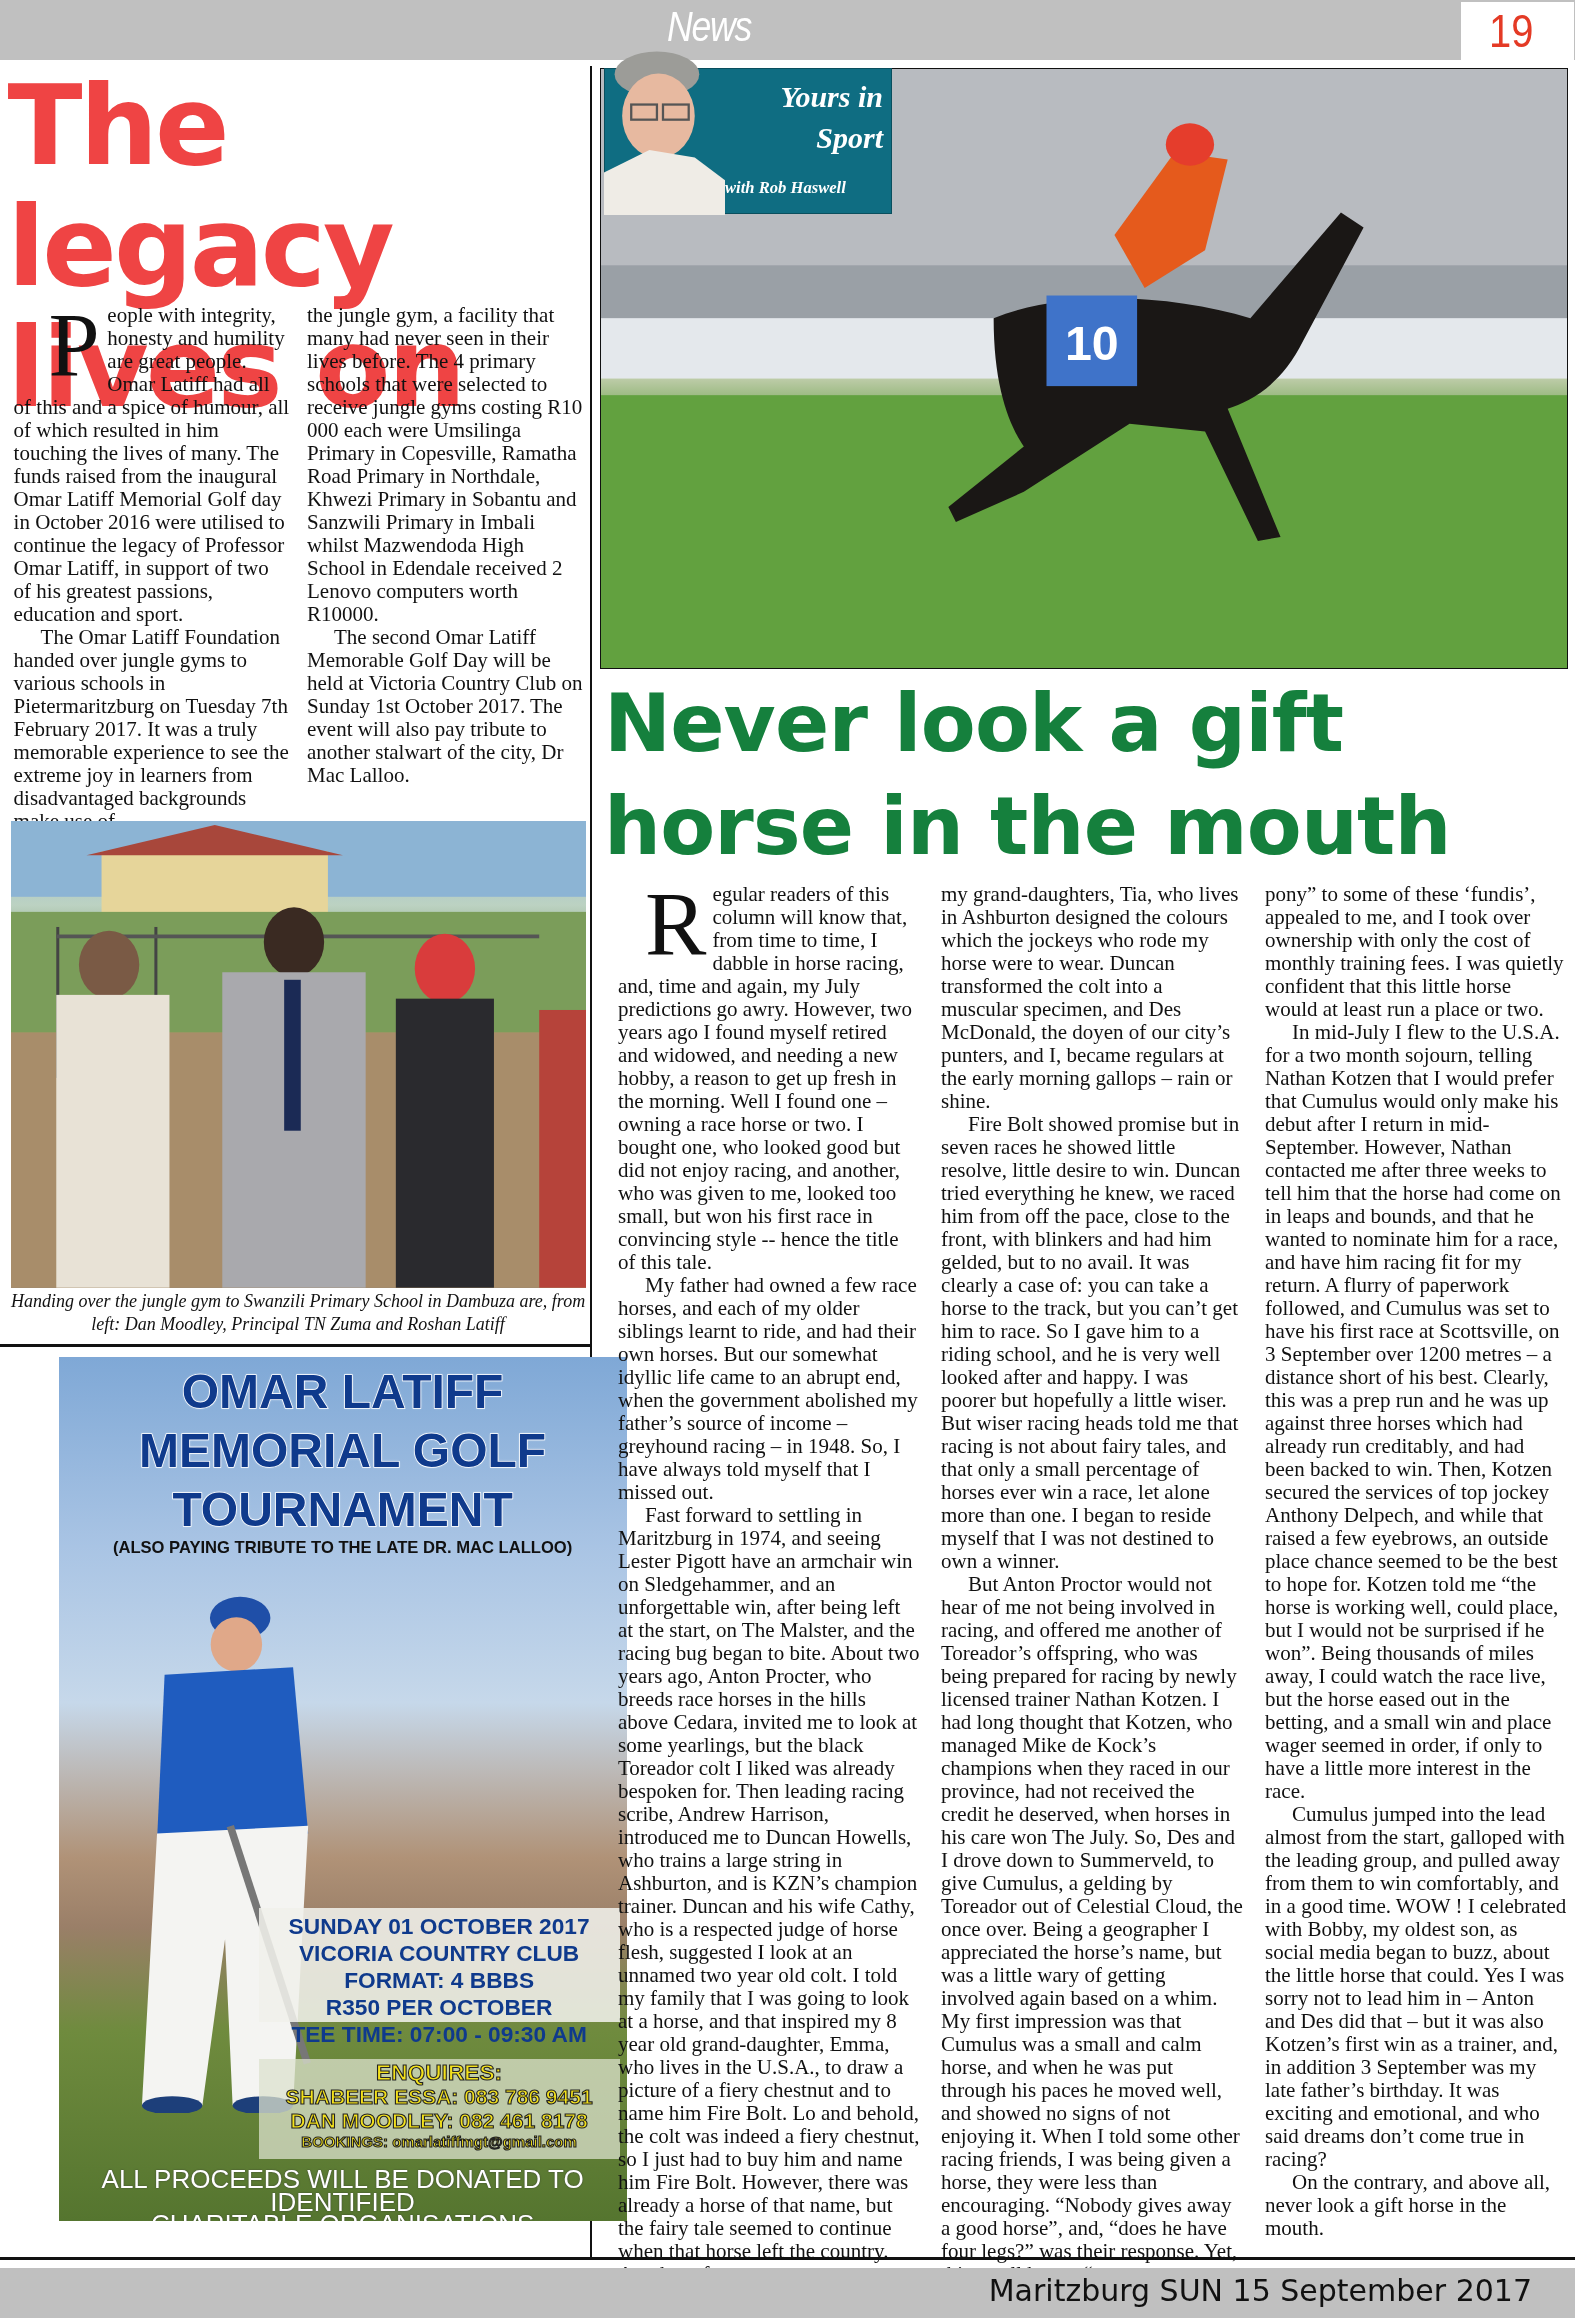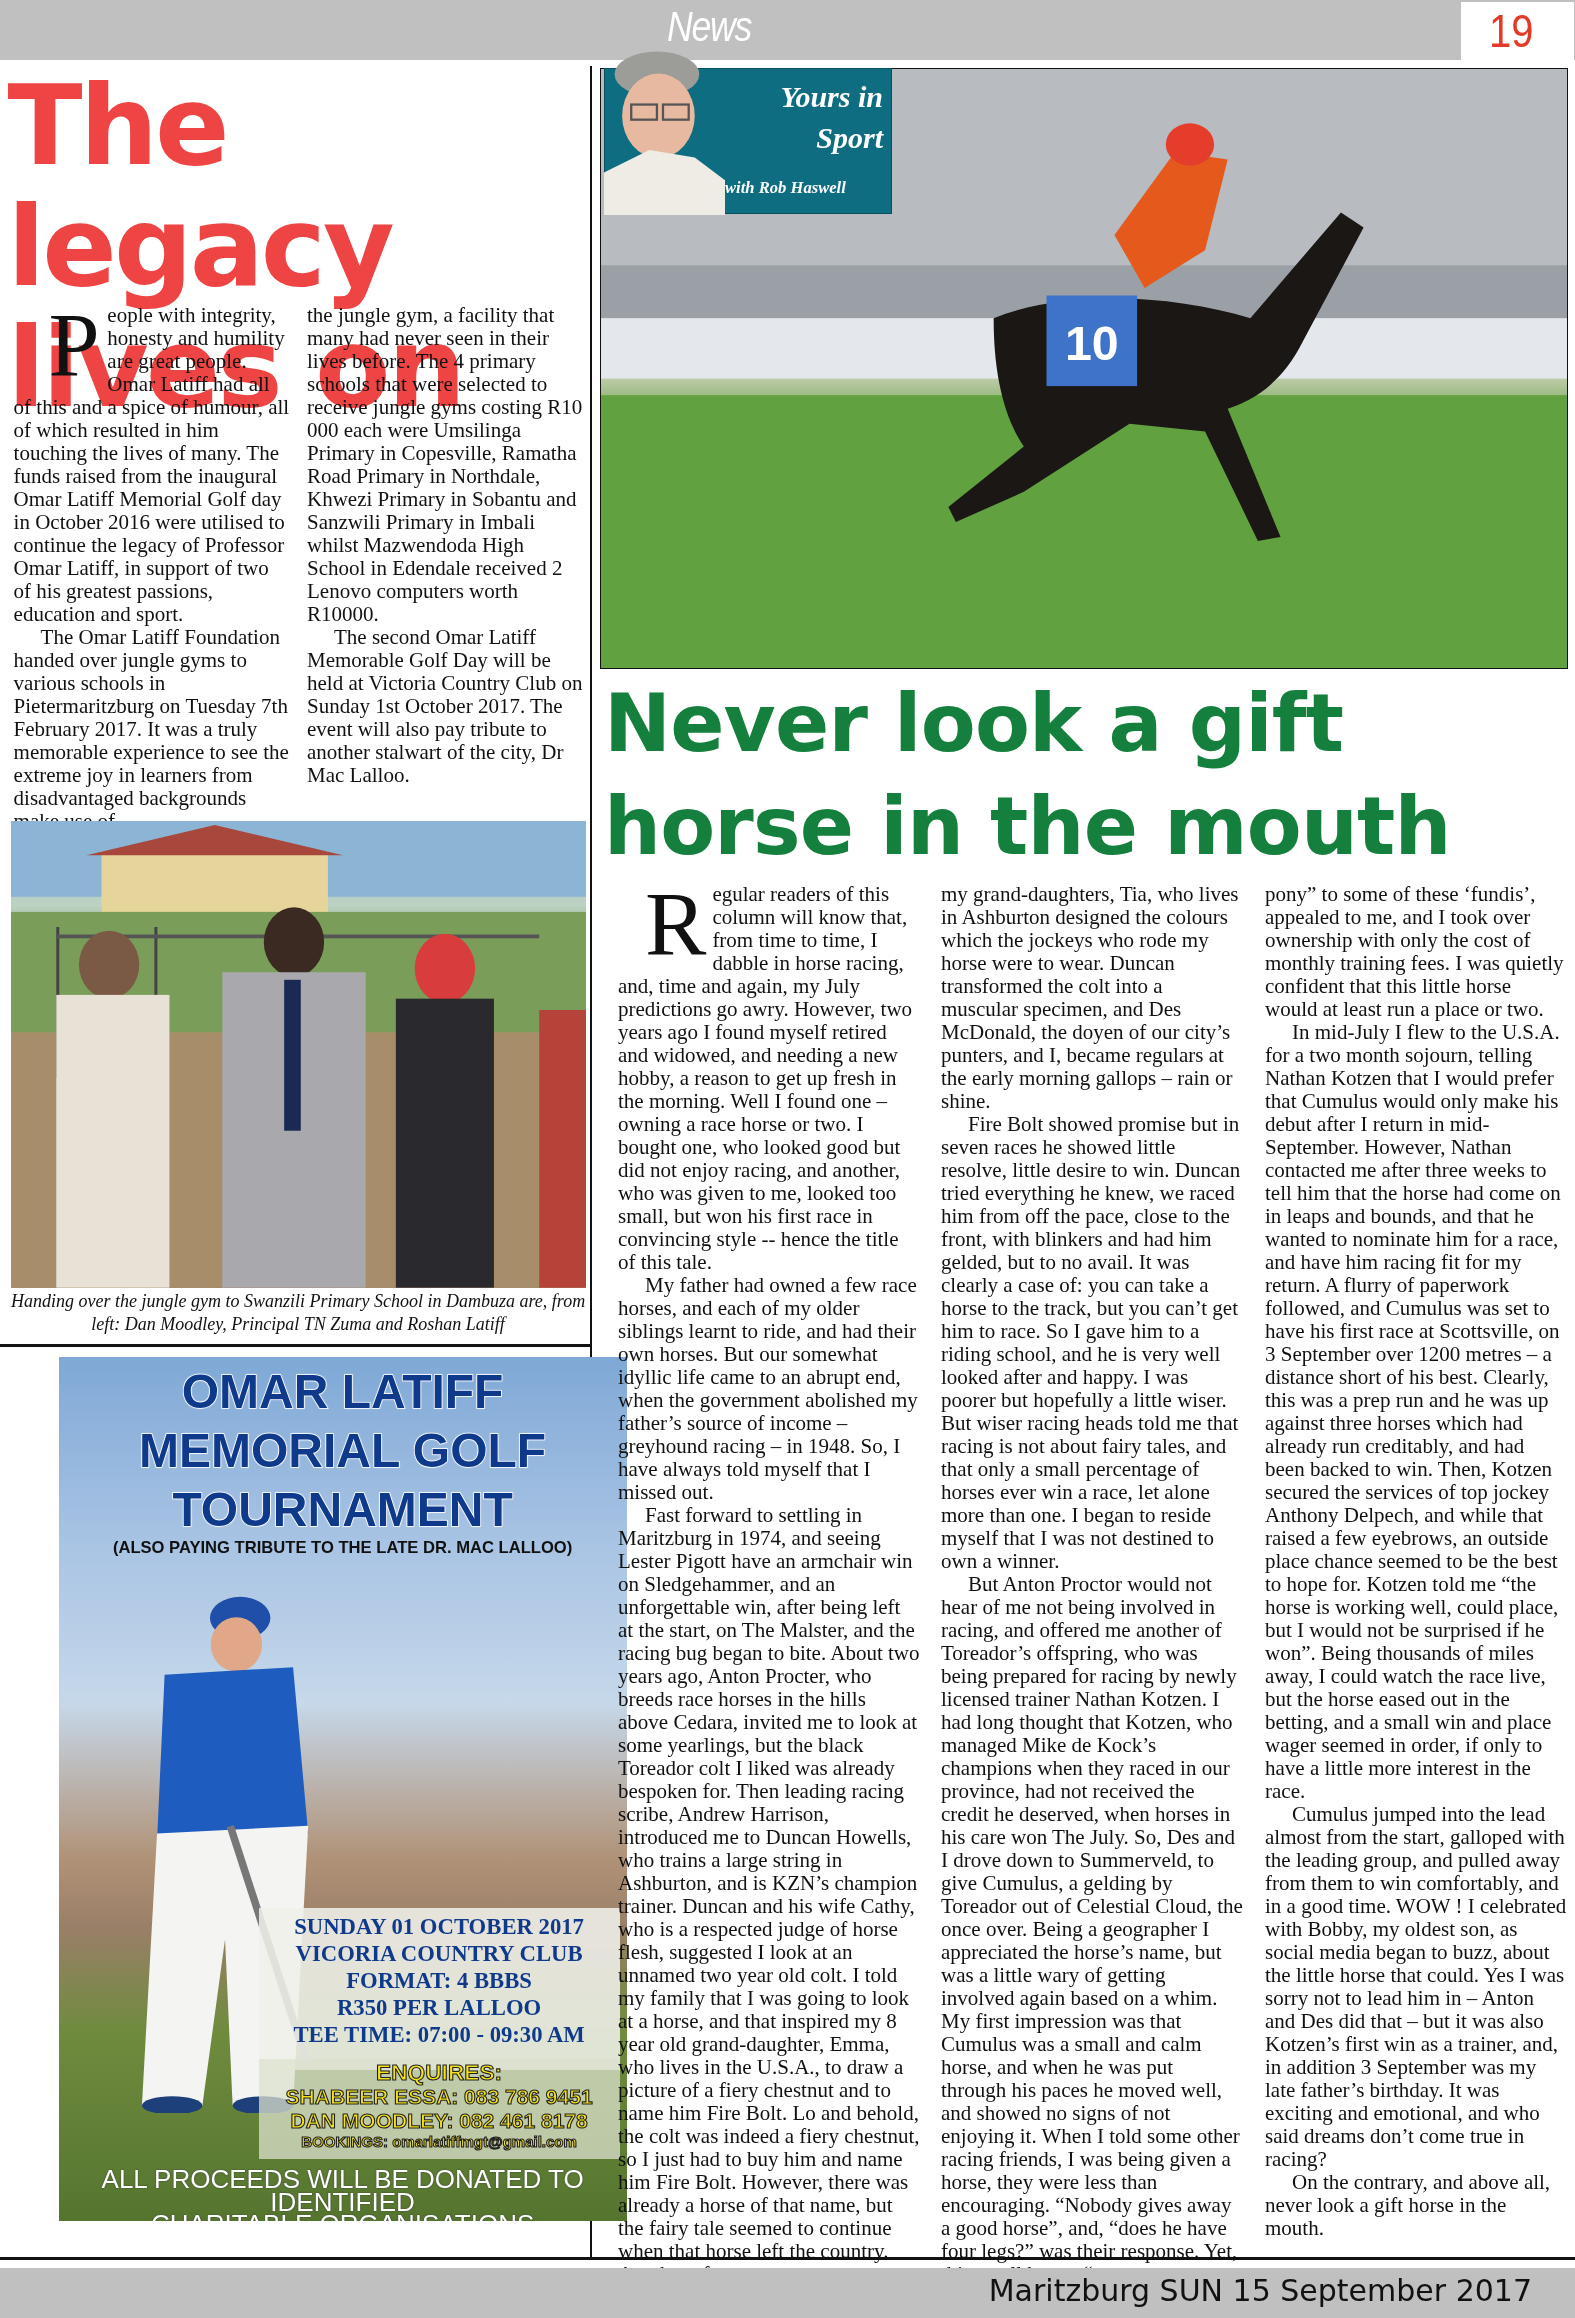--- a/index.html
+++ b/index.html
@@ -32,21 +32,21 @@
 
   
   .golf-ad { position: absolute; left: 10.6px; top: 1357px; width: 568px; height: 864px; overflow: hidden;
     background: linear-gradient(180deg,#7fa8d6 0%,#a9c4e4 22%,#c6d8ea 40%,#b09277 58%,#9a7f68 66%,#6f8b3e 78%,#55752f 100%); margin-left: 48px; }
   .ad-title { position: absolute; left: 0; width: 568px; text-align: center; font-family: "Liberation Sans", sans-serif; font-weight: bold; color: #0f3a8c; -webkit-text-stroke: 1.5px #ffffff; paint-order: stroke fill; text-shadow: 0 0 2.3px #fff; }
   .ad-t1 { top: 6px; font-size: 48px; line-height: 57px; }
   .ad-t2 { top: 65px; font-size: 48px; line-height: 57px; }
   .ad-t3 { top: 124px; font-size: 48px; line-height: 57px; }
   .ad-sub { position: absolute; left: 0; top: 181px; width: 568px; text-align: center; font-family: "Liberation Sans", sans-serif; font-weight: bold; font-size: 16.6px; color: #111; }
   .golfer { position: absolute; left: 45px; top: 227px; width: 227px; height: 529px; }
-  .ad-details { position: absolute; left: 200px; top: 551px; width: 361px; height: 162px; background: rgba(240,240,235,0.88); text-align: center; font-family: Liberation Serif, serif; font-weight: bold; font-size: 22.7px; line-height: 27px; color: #0f3a8c; padding-top: 4.5px; }
+  .ad-details { position: absolute; left: 200px; top: 551px; width: 361px; height: 114px; background: rgba(240,240,235,0.88); text-align: center; font-family: Liberation Sans, sans-serif; font-weight: bold; font-size: 22.7px; line-height: 27px; color: #0f3a8c; padding-top: 4.5px; }
   .ad-enq { position: absolute; left: 200px; top: 702px; width: 361px; height: 100px; background: rgba(220,225,205,0.75); text-align: center; font-family: "Liberation Sans", sans-serif; font-weight: bold; color: #f4e21b; -webkit-text-stroke: 1.1px #222; padding-top: 0; }
   .ad-enq .l1 { font-size: 22.7px; line-height: 26px; }
   .ad-enq .l2 { font-size: 21px; line-height: 24px; }
   .ad-enq .l3 { font-size: 15px; line-height: 18px; }
   .ad-footer { position: absolute; left: 0; top: 811px; width: 568px; text-align: center; font-family: "Liberation Sans", sans-serif; font-weight: normal; font-size: 26px; line-height: 22.7px; color: #ffffff; text-shadow: 0 0 1.5px #333; }
 
   
   .photo-race { left: 600px; top: 68px; width: 968px; height: 601px; background: linear-gradient(180deg,#d9dbe0 0%,#b5b7bb 25%,#9ea3a8 40%,#e7e2d8 48%,#5f9a3d 60%,#6aa942 80%,#4f8a33 100%); border: 1.5px solid #111; }
   .column-badge { position: absolute; left: 604px; top: 68px; width: 288px; height: 146px; background: #0f6d82; border: 1.5px solid #0a4f5e; }
   .col-photo { position: absolute; left: 604px; top: 44px; width: 121px; height: 171px; }
@@ -117,21 +117,21 @@
     <path d="M70 330 L270 320 L250 690 L170 690 L160 470 L130 690 L50 690 Z" fill="#f4f4f2"></path>
     <rect x="165" y="320" width="10" height="330" fill="#777" transform="rotate(-18 170 330)"></rect>
     <ellipse cx="90" cy="690" rx="40" ry="12" fill="#1d3f7a"></ellipse>
     <ellipse cx="210" cy="690" rx="40" ry="12" fill="#1d3f7a"></ellipse>
   </svg>
 
   <div class="ad-details">
     <div>SUNDAY 01 OCTOBER 2017</div>
     <div>VICORIA COUNTRY CLUB</div>
     <div>FORMAT: 4 BBBS</div>
-    <div>R350 PER LALLOO</div>
+    <div>R350 PER OCTOBER</div>
     <div>TEE TIME: 07:00 - 09:30 AM</div>
   </div>
   <div class="ad-enq">
     <div class="l1">ENQUIRES:</div>
     <div class="l2">SHABEER ESSA: 083 786 9451</div>
     <div class="l2">DAN MOODLEY: 082 461 8178</div>
     <div class="l3">BOOKINGS: omarlatiffmgt@gmail.com</div>
   </div>
   <div class="ad-footer">
     <div>ALL PROCEEDS WILL BE DONATED TO IDENTIFIED</div>

